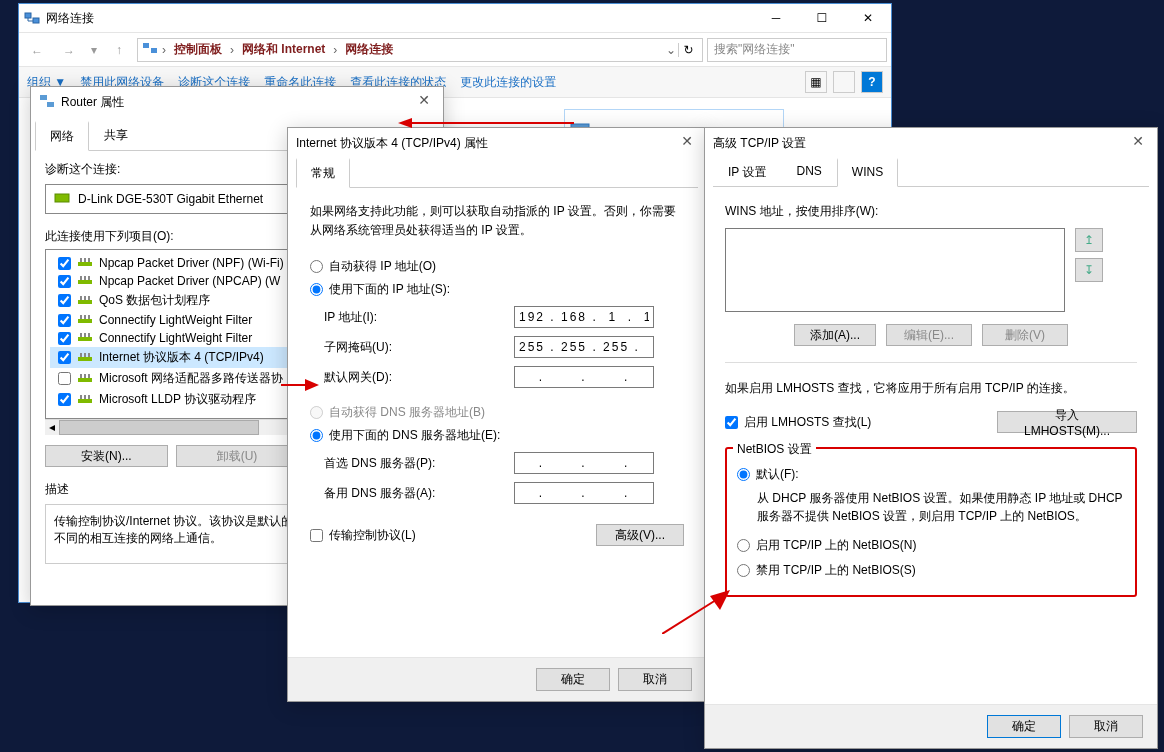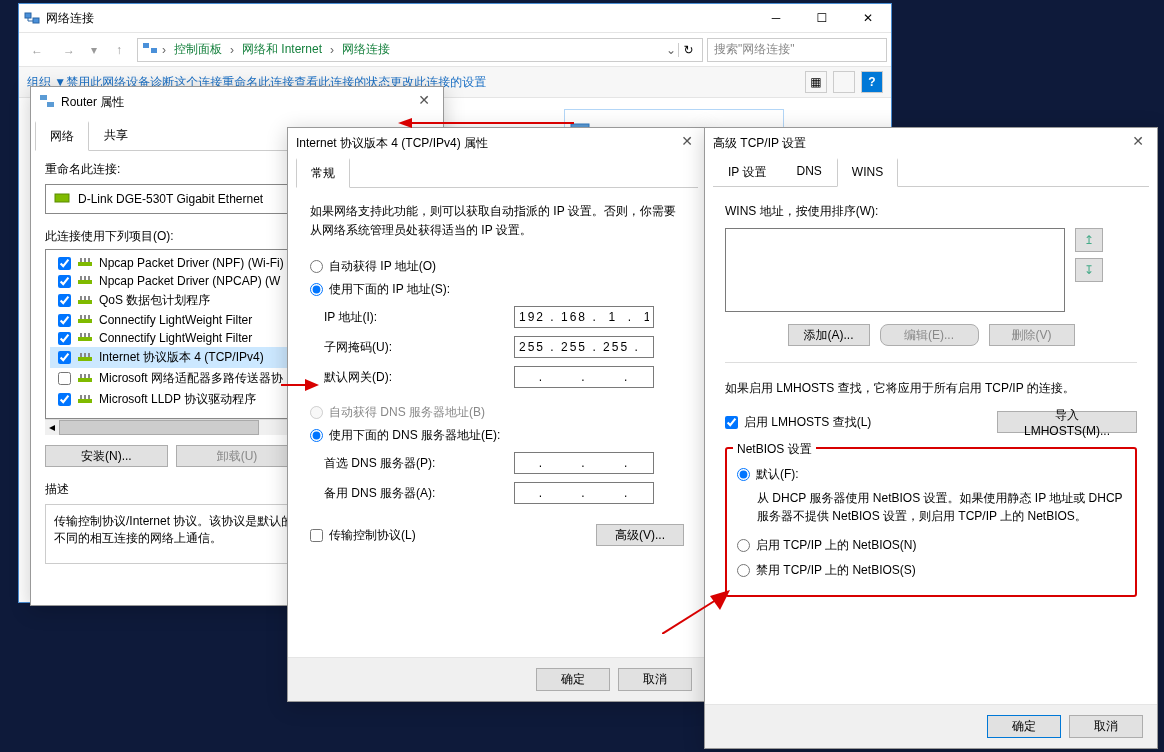--- a/index.html
+++ b/index.html
@@ -8,24 +8,24 @@
     
     .explorer-window { position: absolute; left: 18px; top: 3px; width: 874px; height: 600px; background: #fff; border: 1px solid #4a8ed4; }
     .explorer-titlebar { height: 28px; background: #fff; display: flex; align-items: center; padding: 0 5px; }
     .explorer-titlebar .net-icon { width: 16px; height: 16px; margin-right: 6px; display: inline-flex; }
     .explorer-titlebar .title-text { font-size: 12px; color: #000; }
     .win-controls { position: absolute; right: 0; top: 0; display: flex; }
     .win-btn { width: 46px; height: 28px; display: flex; align-items: center; justify-content: center; cursor: pointer; }
     .explorer-navbar { height: 34px; display: flex; align-items: center; padding: 0 4px; gap: 4px; border-top: 1px solid #e5e5e5; }
     .nav-arrow { width: 28px; height: 28px; display: flex; align-items: center; justify-content: center; color: #999; }
     .breadcrumb-bar { flex: 1; height: 24px; border: 1px solid #ccc; display: flex; align-items: center; padding: 0 4px; gap: 4px; }
-    .breadcrumb-seg { padding: 0 4px; color: #15803d; }
+    .breadcrumb-seg { padding: 0 4px; color: #7f1d1d; font-weight: bold; }
     .breadcrumb-sep { color: #666; }
     .search-box { width: 180px; height: 24px; border: 1px solid #ccc; padding: 0 6px; color: #888; display: flex; align-items: center; }
-    .explorer-toolbar { height: 32px; background: #f7f7f7; border-top: 1px solid #e5e5e5; border-bottom: 1px solid #e5e5e5; display: flex; align-items: center; padding: 0 8px; }
+    .explorer-toolbar { height: 32px; background: #f7f7f7; border-top: 1px solid #e5e5e5; border-bottom: 1px solid #e5e5e5; display: flex; align-items: center; padding: 0 8px; gap: 14px; }
     .tb-item { color: #1a6fc4; cursor: pointer; }
     .tb-right { margin-left: auto; display: flex; gap: 6px; align-items: center; }
     .tb-icon { width: 22px; height: 22px; border: 1px solid #ccc; display: inline-flex; }
     .router-item { position: absolute; left: 545px; top: 105px; display: flex; align-items: center; gap: 8px; width: 220px; height: 50px; border: 1px solid #b3d6f7; padding: 4px; }
     .router-icon { width: 40px; height: 32px; }
     
     
     .dialog { position: absolute; background: #fff; border: 1px solid #999; box-shadow: 0 4px 20px rgba(0,0,0,0.2); }
     .dialog-titlebar { height: 30px; display: flex; align-items: center; padding: 0 8px; background: #fff; }
     .dialog-close { position: absolute; right: 0; top: 0; width: 38px; height: 26px; display: flex; align-items: center; justify-content: center; cursor: pointer; color: #555; font-size: 14px; }
@@ -157,21 +157,21 @@
         </svg>
     </span>
     <span>Router 属性</span>
     <div class="dialog-close">✕</div>
   </div>
   <div class="tab-row">
     <div class="tab active">网络</div>
     <div class="tab">共享</div>
   </div>
   <div class="dialog-content">
-    <div>重命名此连接:</div>
+    <div>诊断这个连接:</div>
     <div class="conn-device-box">
       <span><svg class="icon" viewBox="0 0 16 16">
             <rect x="1" y="4" width="14" height="8" fill="#7fba00" stroke="#5a8b00"></rect>
           </svg></span>
       <span>D-Link DGE-530T Gigabit Ethernet</span>
     </div>
     <div style="margin-bottom:4px;">此连接使用下列项目(O):</div>
     <div class="item-list" id="proto-list">
         <div class="checkbox-row">
           <input type="checkbox" checked="" style="">
@@ -345,21 +345,21 @@
     <div>WINS 地址，按使用排序(W):</div>
     <div style="display:flex;gap:10px;margin-top:8px;align-items:flex-start;">
       <div class="wins-list"></div>
       <div>
         <div class="arrow-btn">↥</div>
         <div class="arrow-btn">↧</div>
       </div>
     </div>
     <div style="display:flex;gap:10px;justify-content:center;margin-top:12px;">
       <button class="btn" style="width:82px;">添加(A)...</button>
-      <button class="btn disabled" style="width:99px;border-radius:8px;">编辑(E)...</button>
+      <button class="btn disabled" style="width:86px;">编辑(E)...</button>
       <button class="btn disabled" style="width:86px;">删除(V)</button>
     </div>
     <hr style="margin:16px 0;border:none;border-top:1px solid #ddd;">
     <p style="line-height:1.5;">如果启用 LMHOSTS 查找，它将应用于所有启用 TCP/IP 的连接。</p>
     <div style="display:flex;align-items:center;margin-top:14px;">
       <input type="checkbox" checked="" style="margin-right: 6px;">
       <label>启用 LMHOSTS 查找(L)</label>
       <button class="btn" style="margin-left:auto;width:140px;">导入 LMHOSTS(M)...</button>
     </div>
     <div class="netbios-box">

